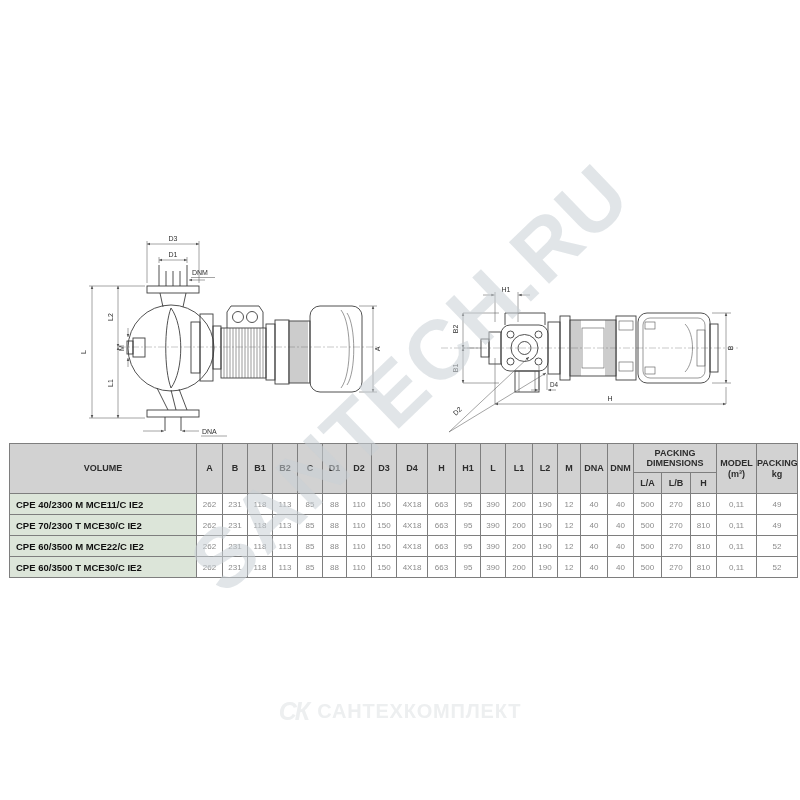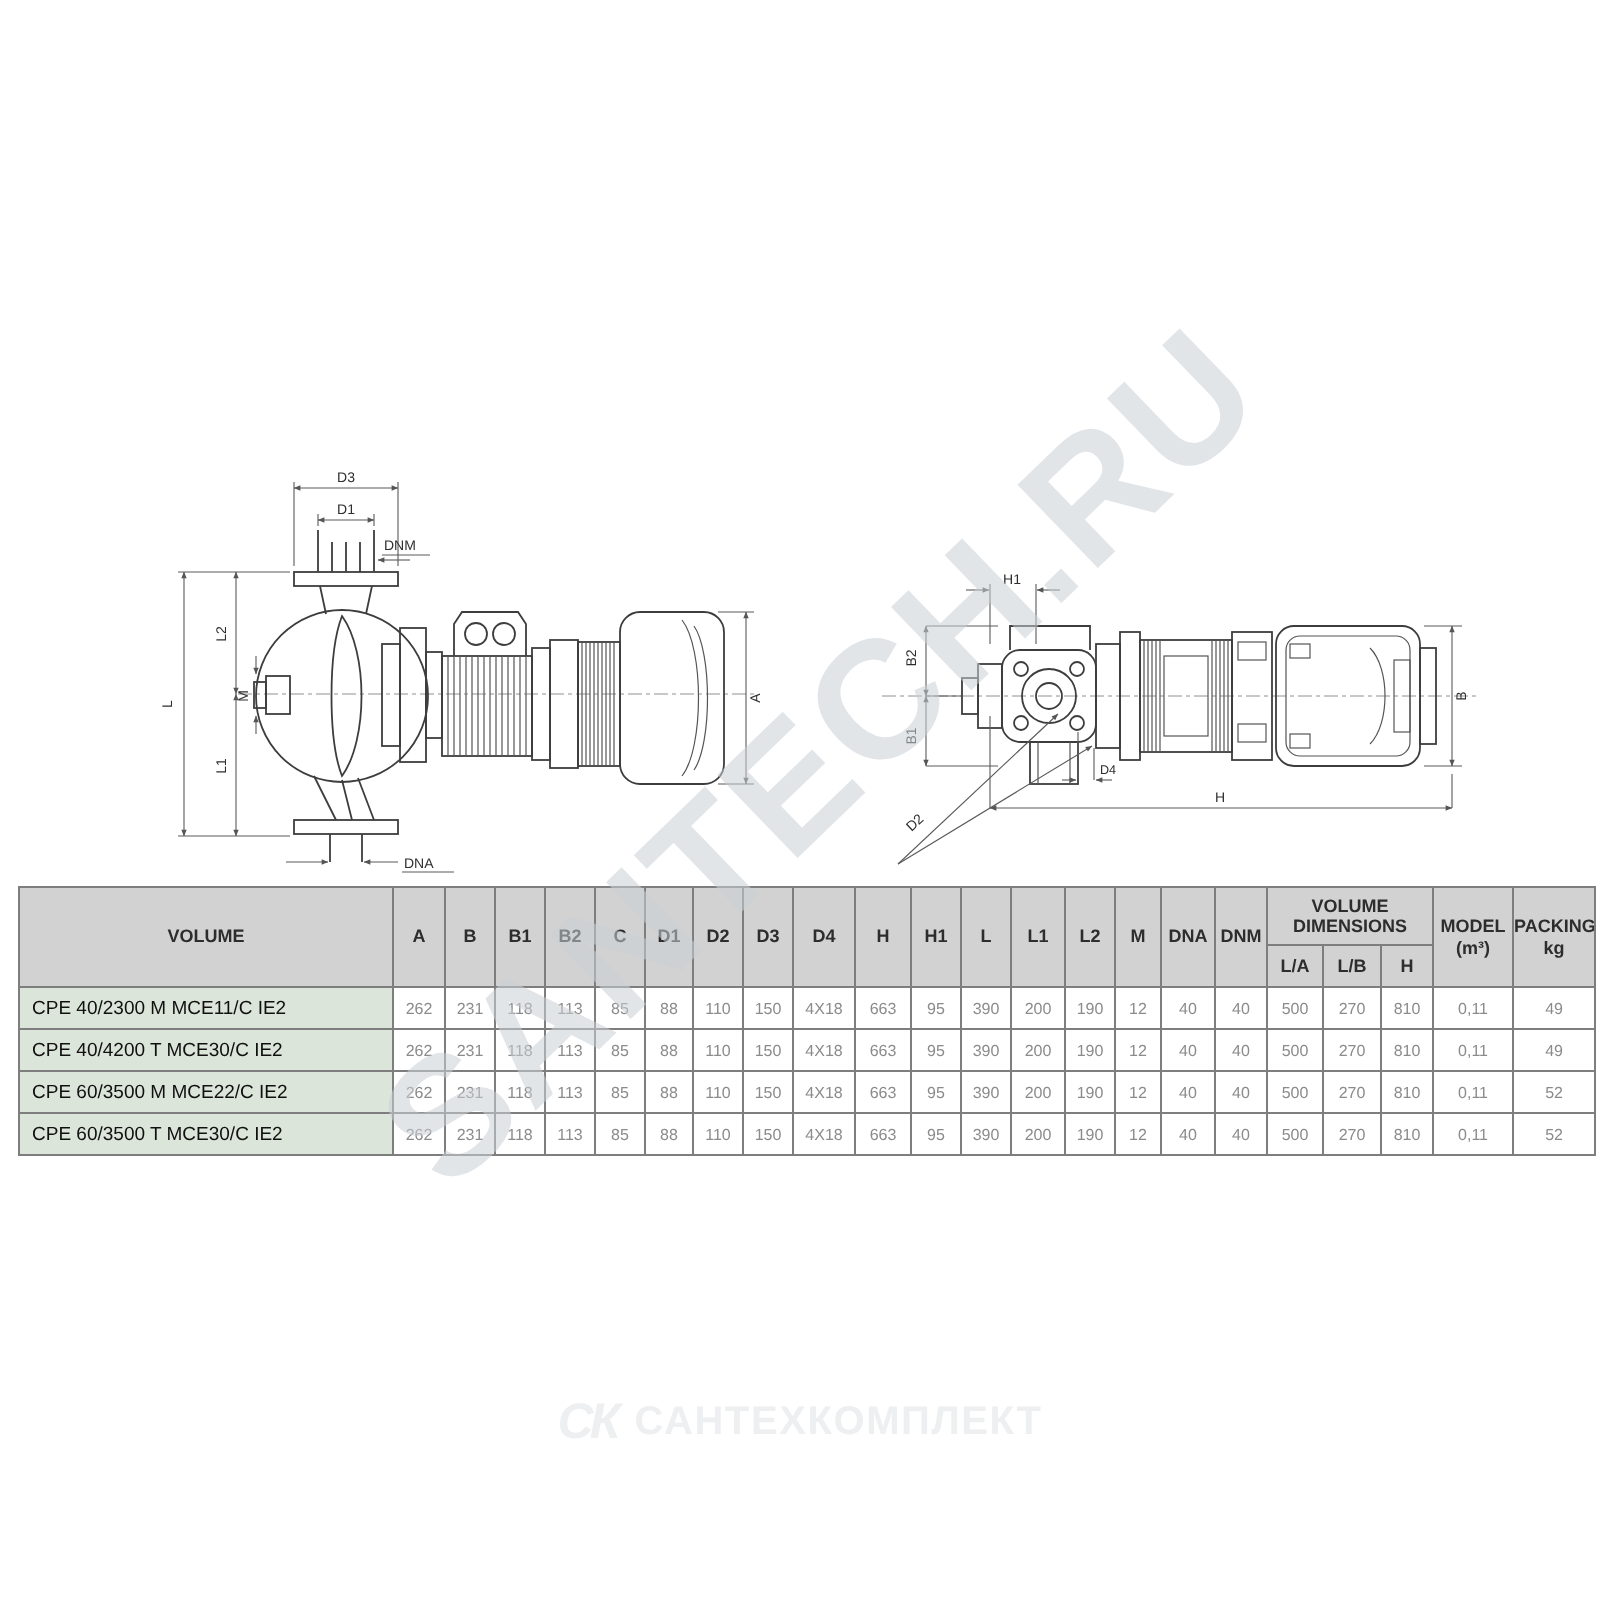--- a/index.html
+++ b/index.html
@@ -29,21 +29,21 @@
     text-align:center; line-height:1.15; vertical-align:middle;
   }
   .spec tr.h-main th { height:28px; }
   .spec tr.h-sub th  { height:20px; }
   .spec th.packing { white-space:normal; }
   .spec tbody td {
     height:20px; font-size:8px; color:#8b8b8b; text-align:center;
     background:#ffffff; vertical-align:middle;
   }
   .spec td.model {
-    background:#dce5d9; color:#101010; font-size:9.5px; font-weight:normal;
+    background:#dce5d9; color:#101010; font-size:9.5px; font-weight:bold;
     text-align:left; padding-left:6px;margin-top:12px;
   }
 
   
   .watermark {
     position:absolute; left:95px; top:330px; width:630px; text-align:center;
     font-size:84px; font-weight:bold; letter-spacing:2px; white-space:nowrap;
     color:rgba(201,208,213,0.55); transform:rotate(-44deg);
     z-index:4; pointer-events:none;
   }
@@ -235,21 +235,21 @@
       <th rowspan="2">D3</th>
       <th rowspan="2">D4</th>
       <th rowspan="2">H</th>
       <th rowspan="2">H1</th>
       <th rowspan="2">L</th>
       <th rowspan="2">L1</th>
       <th rowspan="2">L2</th>
       <th rowspan="2">M</th>
       <th rowspan="2">DNA</th>
       <th rowspan="2">DNM</th>
-      <th colspan="3" class="packing">VOLUME DIMENSIONS</th>
+      <th colspan="3" class="packing">PACKING DIMENSIONS</th>
       <th rowspan="2">
         <div>MODEL</div>
         <div>(m³)</div>
       </th>
       <th rowspan="2">
         <div>PACKING</div>
         <div>kg</div>
       </th>
     </tr>
     <tr class="h-sub">
@@ -278,21 +278,21 @@
       <td>12</td>
       <td>40</td>
       <td>40</td>
       <td>500</td>
       <td>270</td>
       <td>810</td>
       <td>0,11</td>
       <td>49</td>
     </tr>
     <tr>
-      <td class="model">CPE 40/4200 T MCE30/C IE2</td>
+      <td class="model">CPE 70/2300 T MCE30/C IE2</td>
       <td>262</td>
       <td>231</td>
       <td>118</td>
       <td>113</td>
       <td>85</td>
       <td>88</td>
       <td>110</td>
       <td>150</td>
       <td>4X18</td>
       <td>663</td>

